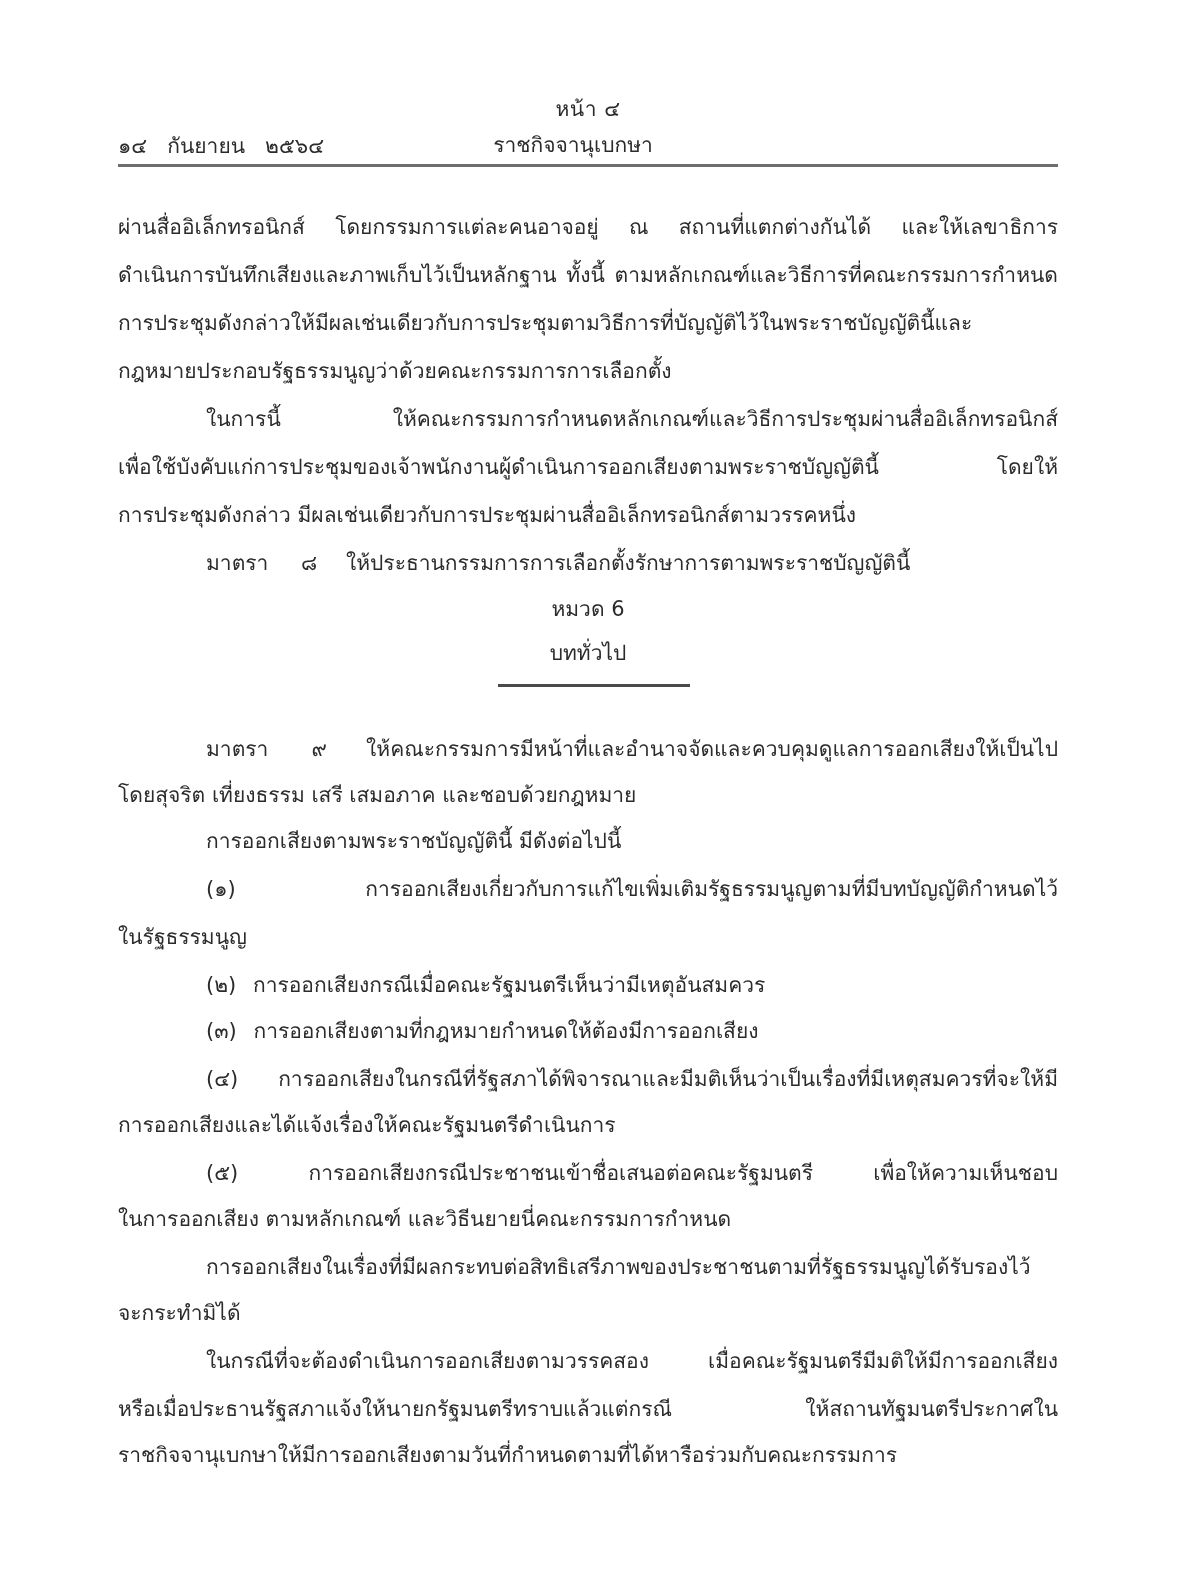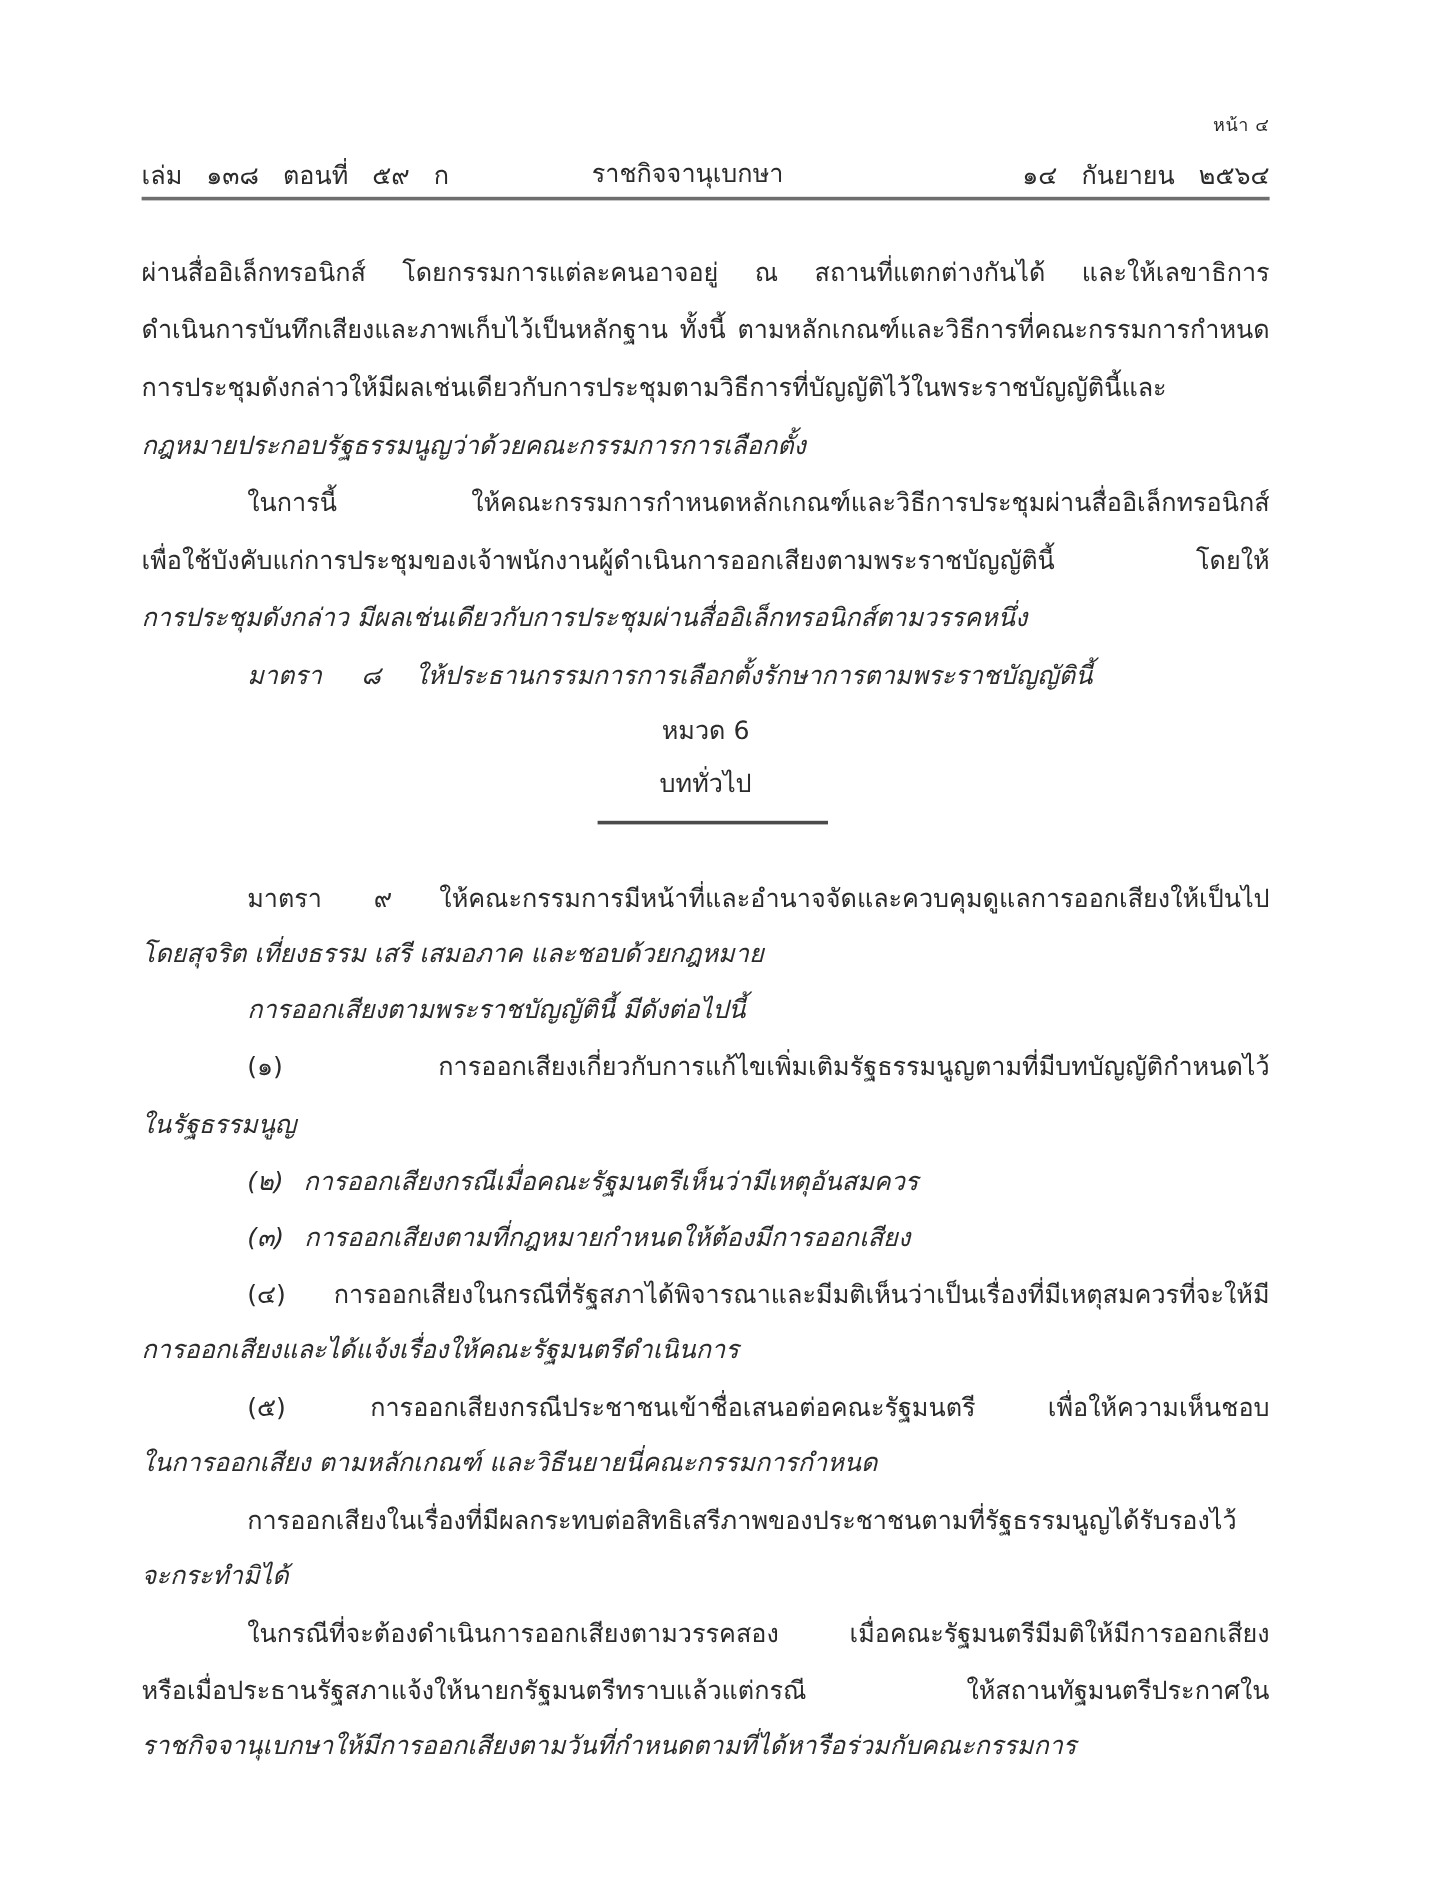--- a/index.html
+++ b/index.html
@@ -3,66 +3,59 @@
   <meta charset="utf-8">
   <style>
     html, body { margin: 0; padding: 0; background: #ffffff; }
     body {
       width: 1200px; height: 1584px; position: relative; overflow: hidden;
       font-family: "DejaVu Sans", "Liberation Sans", sans-serif;
       color: #2b2b2b;
     }
     .page { position: absolute; left: 118px; top: 0; width: 940px; }
     .page-num {
-      position: absolute; top: 92px; left: 0; width: 940px; text-align: right;
-      font-size: 15px; letter-spacing: 0.5px;
+      position: absolute; top: 92px; left: 0; width: 940px; text-align: center;
+      font-size: 21px; letter-spacing: 0.5px;
     }
     .header {
       position: absolute; top: 130px; left: 0; width: 940px; height: 30px;
       font-size: 21px; display: flex; justify-content: space-between; align-items: center;
     }
     .header .left, .header .right { display: flex; gap: 20px; }
     .header .center { position: absolute; left: 0; width: 940px; text-align: center; top: 0; line-height: 30px; pointer-events: none; }
     .header .center span { pointer-events: auto; margin-left: -30px; margin-top: 48px; }
     .header-rule {
       position: absolute; top: 164px; left: 0; width: 940px; height: 3px; background: #6e6e6e;
     }
     .body-text {
       position: absolute; left: 0; width: 940px; font-size: 21px;
     }
     .line {
       position: absolute; left: 0; width: 940px; height: 30px; line-height: 30px;
       white-space: nowrap; text-align: justify; text-align-last: justify; margin-top: 12px;
     }
-    .line.last { text-align-last: left; font-style: italic; }
+    .line.last { text-align-last: left; }
     .line.indent { left: 88px; width: 852px; }
     .center-line {
       position: absolute; left: 0; width: 940px; text-align: center; font-size: 21px;
       line-height: 30px; height: 30px;
     }
     .chapter-rule {
       position: absolute; left: 380px; width: 192px; height: 3px; background: #4a4a4a;
     }
     .num { margin-right: 22px; }
   </style>
 </head>
 <body>
 
 <div class="page">
 
   <div class="page-num">หน้า ๔</div>
 
   <div class="header">
-    <div class="left">
-      <span>เล่ม</span>
-      <span>๑๓๘</span>
-      <span>ตอนที่</span>
-      <span>๕๙</span>
-      <span>ก</span>
-    </div>
     <div class="center">
       <span>ราชกิจจานุเบกษา</span>
     </div>
     <div class="right">
       <span>๑๔</span>
       <span>กันยายน</span>
       <span>๒๕๖๔</span>
     </div>
   </div>
   <div class="header-rule"></div>

